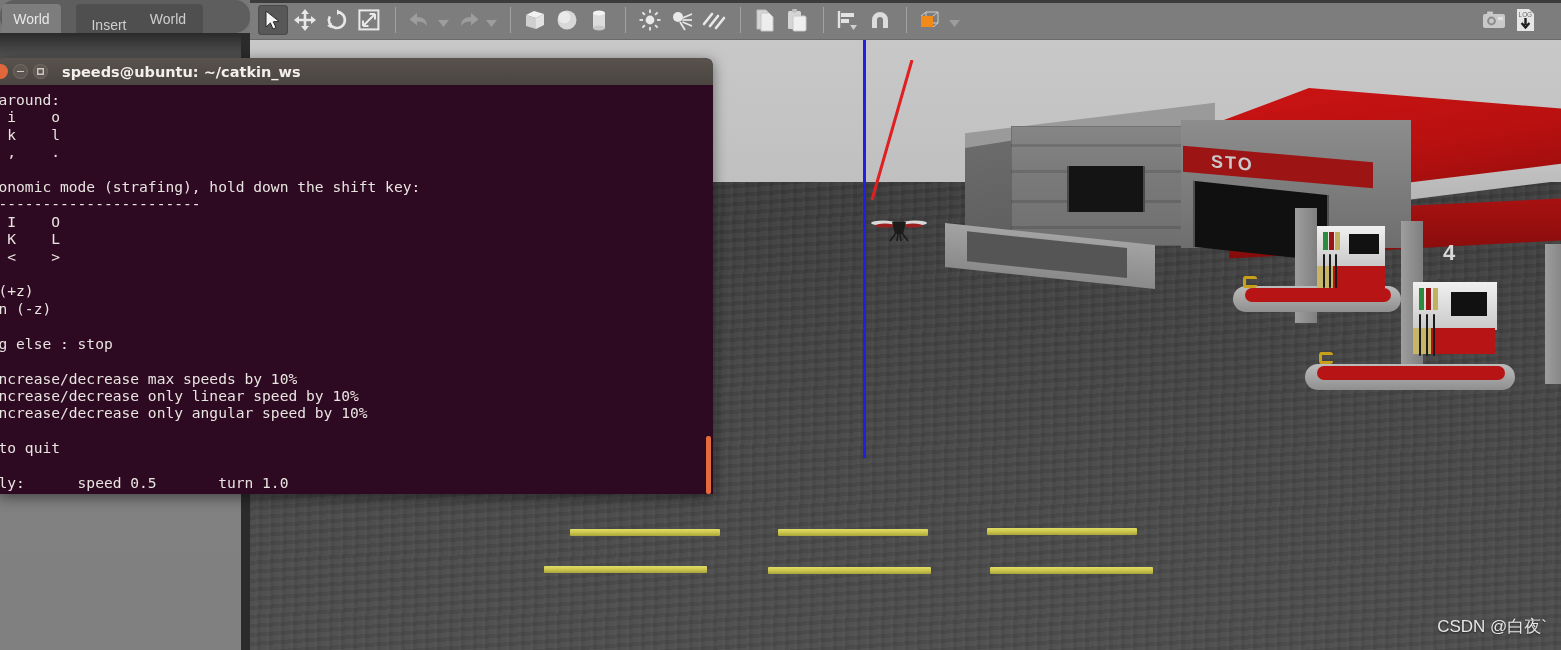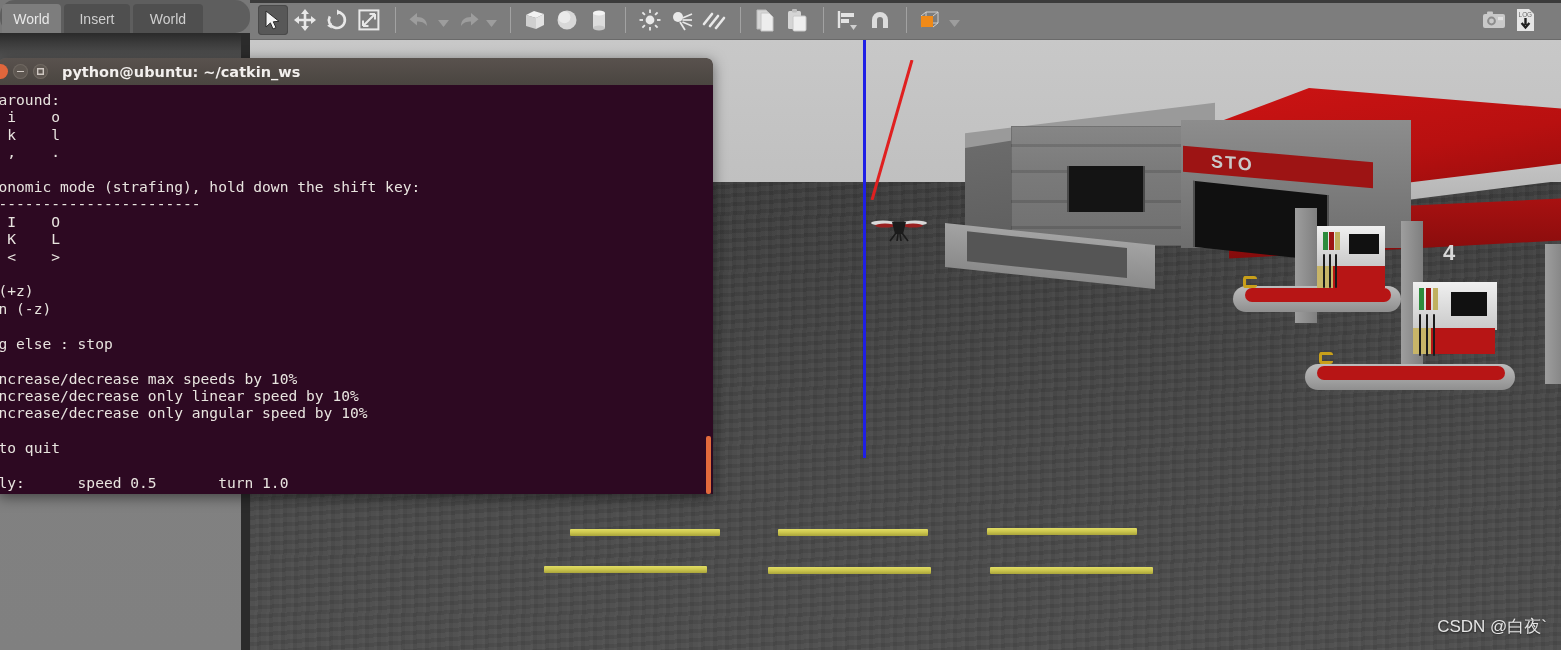--- a/index.html
+++ b/index.html
@@ -10,21 +10,21 @@
 
   
   .panel-tabs { position:absolute; left:0; top:0; width:250px; height:33px;
     background:#5e5e5e;border-radius:15px; }
   .tab { position:absolute; top:4px; height:29px; border-radius:4px 4px 0 0;
     color:#d6d6d6; font-size:14px; display:flex; align-items:center;
     justify-content:center; }
   .tab.active { background:#7d7d7d; color:#e8e8e8; }
   .tab.inactive { background:#4f4f4f; color:#cfcfcf; }
   #tab0 { left:2px; width:59px; }
-  #tab1 { left:64px; width:66px; }
+  #tab1 { left:76px; width:66px;align-items:flex-end; }
   #tab2 { left:133px; width:70px; }
 
   .panel-body { position:absolute; left:0; top:33px; width:241px; height:617px;
     background:linear-gradient(180deg,#2a2a2a 0%,#6f6f6f 40px,#828282 120px,#808080 100%); }
   .panel-tree-item { position:absolute; left:18px; top:40px; color:#cfcfcf;
     font-size:13px; }
   .panel-gutter { position:absolute; left:241px; top:33px; width:9px;
     height:617px; background:#2b2b2b; }
 
   
@@ -488,21 +488,21 @@
 
   <div class="terminal">
     <div class="term-title">
       <div class="wbtn close"></div>
       <div class="wbtn min">
         <i style="width:7px;height:1.6px;"></i>
       </div>
       <div class="wbtn max">
         <i style="width:7px;height:7px;background:none;box-shadow:inset 0 0 0 1.4px #cfc8c2;"></i>
       </div>
-      <div class="term-title-text">python@ubuntu: ~/catkin_ws</div>
+      <div class="term-title-text">speeds@ubuntu: ~/catkin_ws</div>
     </div>
     <div class="term-body">
       <div id="term-lines">
           <div class="term-line">Moving around:</div>
           <div class="term-line">   u    i    o</div>
           <div class="term-line">   j    k    l</div>
           <div class="term-line">   m    ,    .</div>
           <div class="term-line">&nbsp;</div>
           <div class="term-line">For Holonomic mode (strafing), hold down the shift key:</div>
           <div class="term-line">------------------------------</div>

